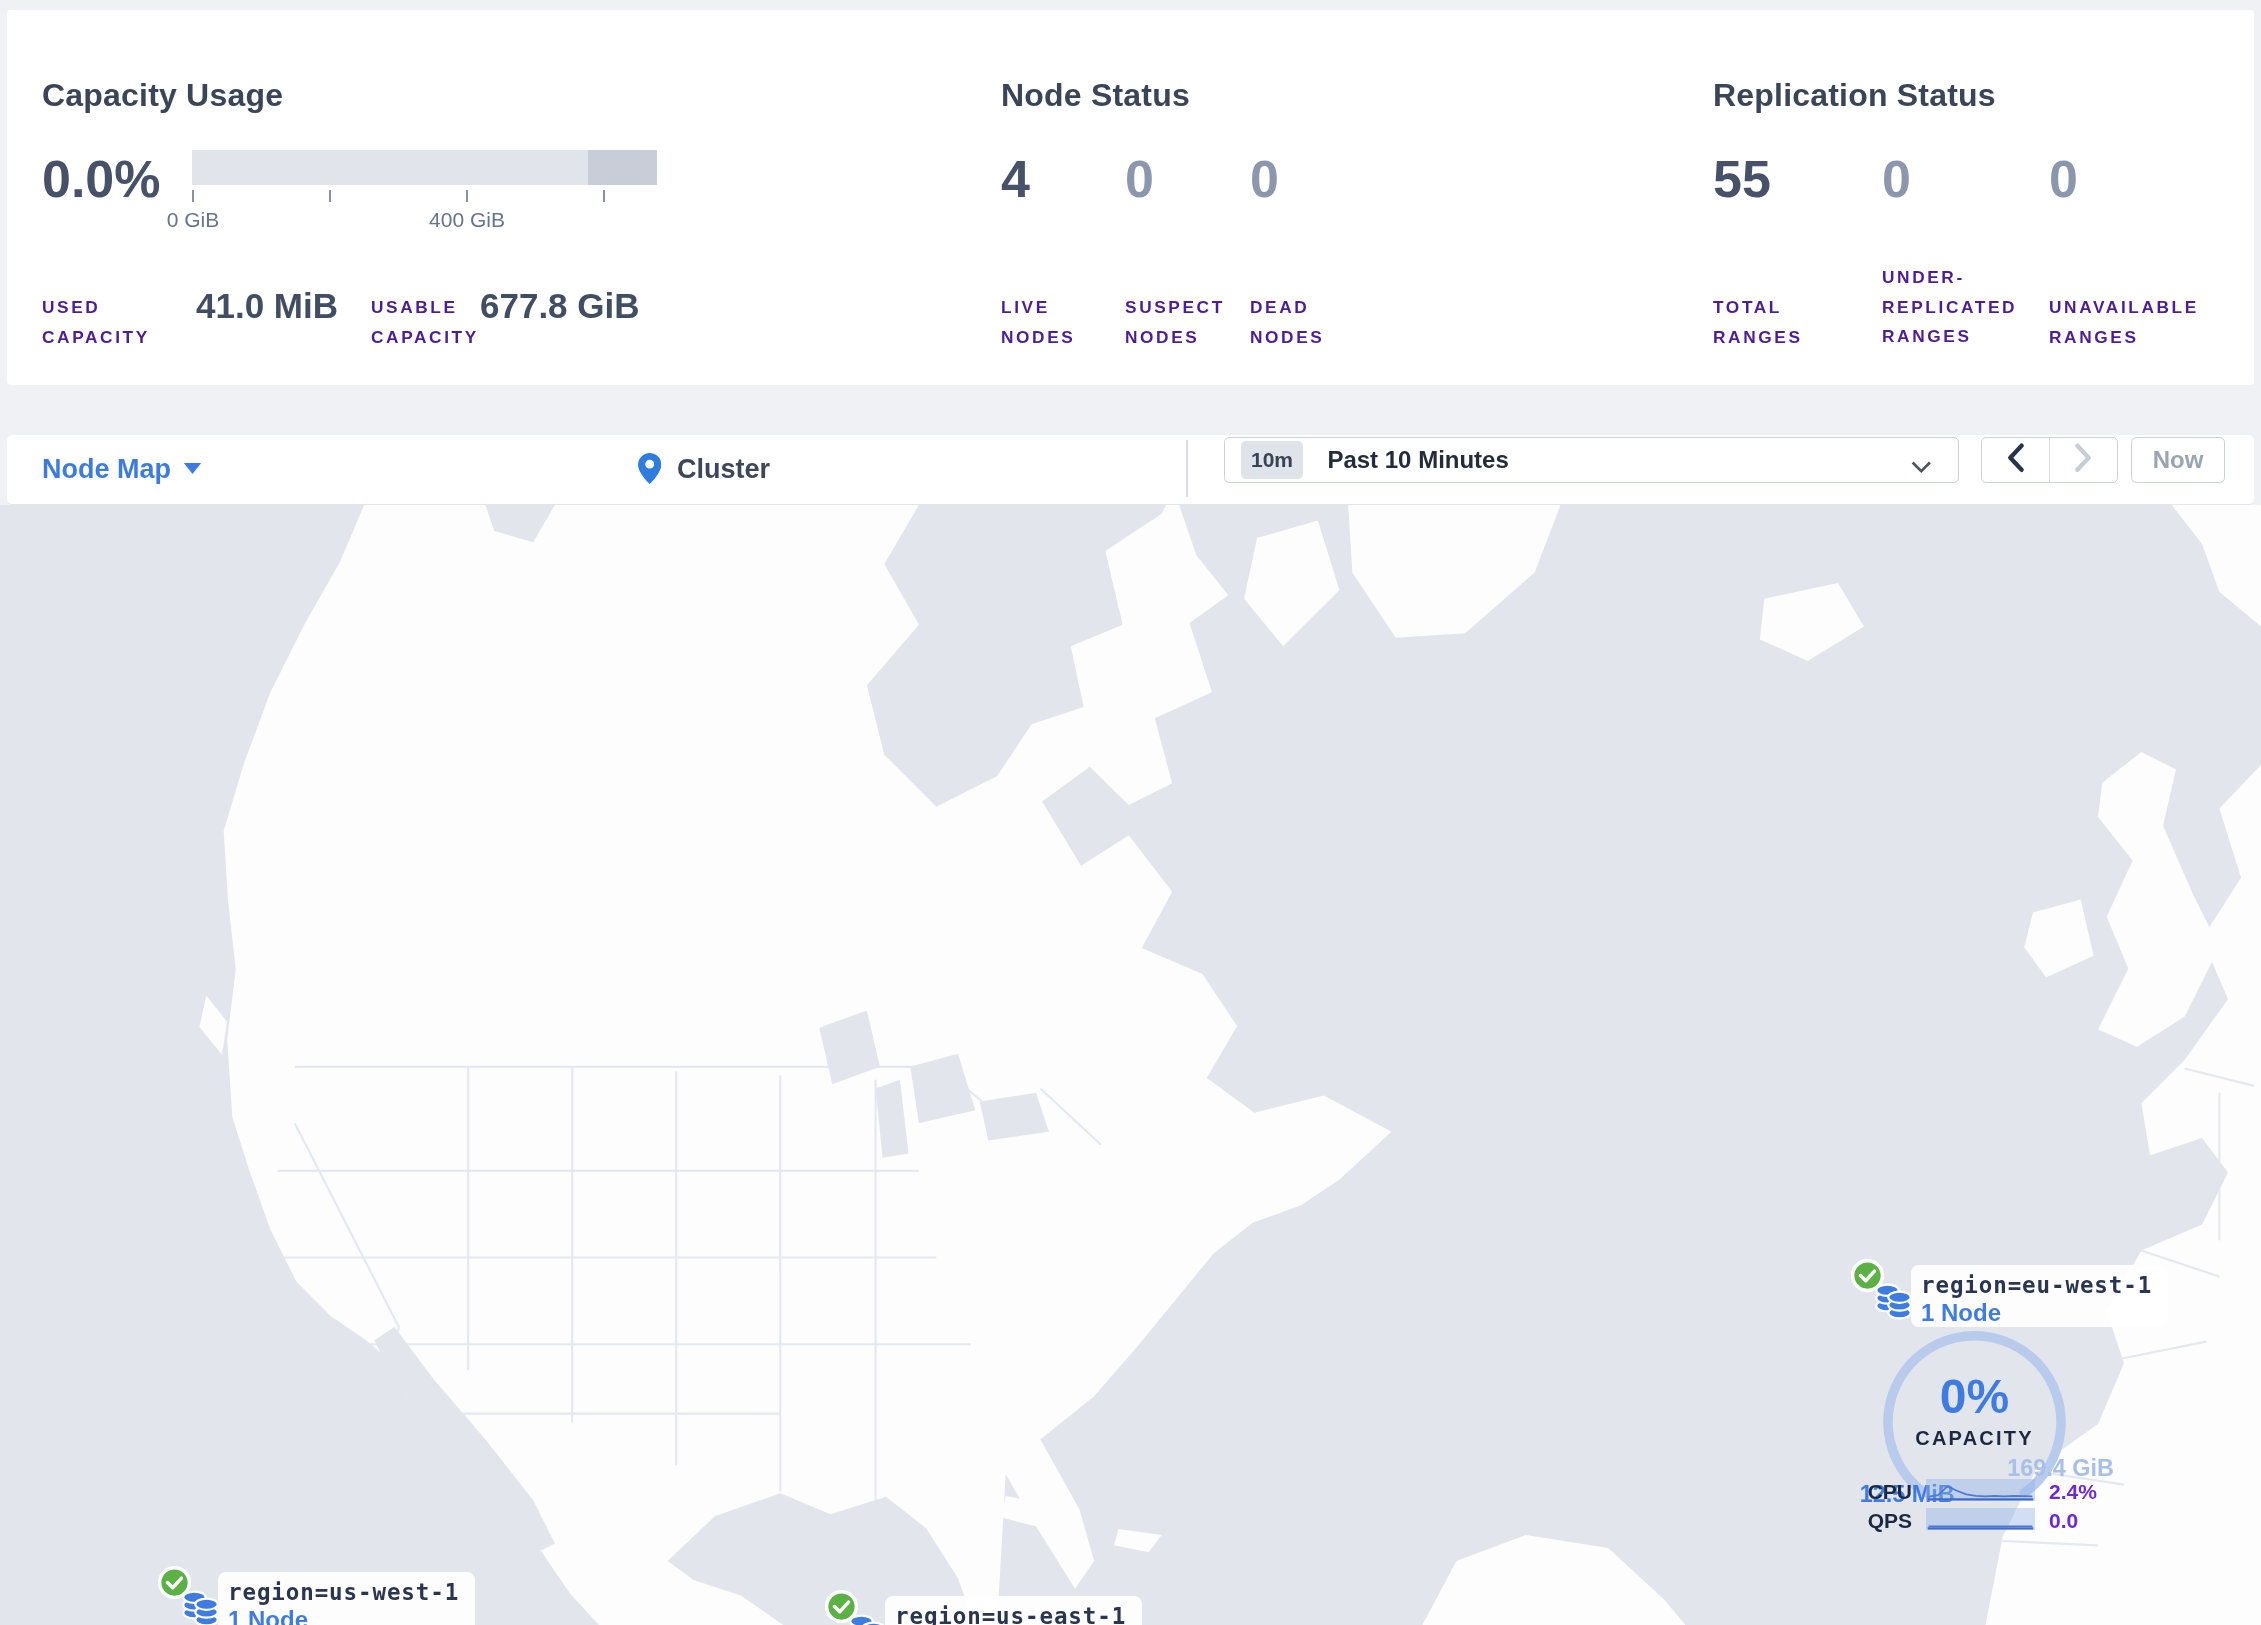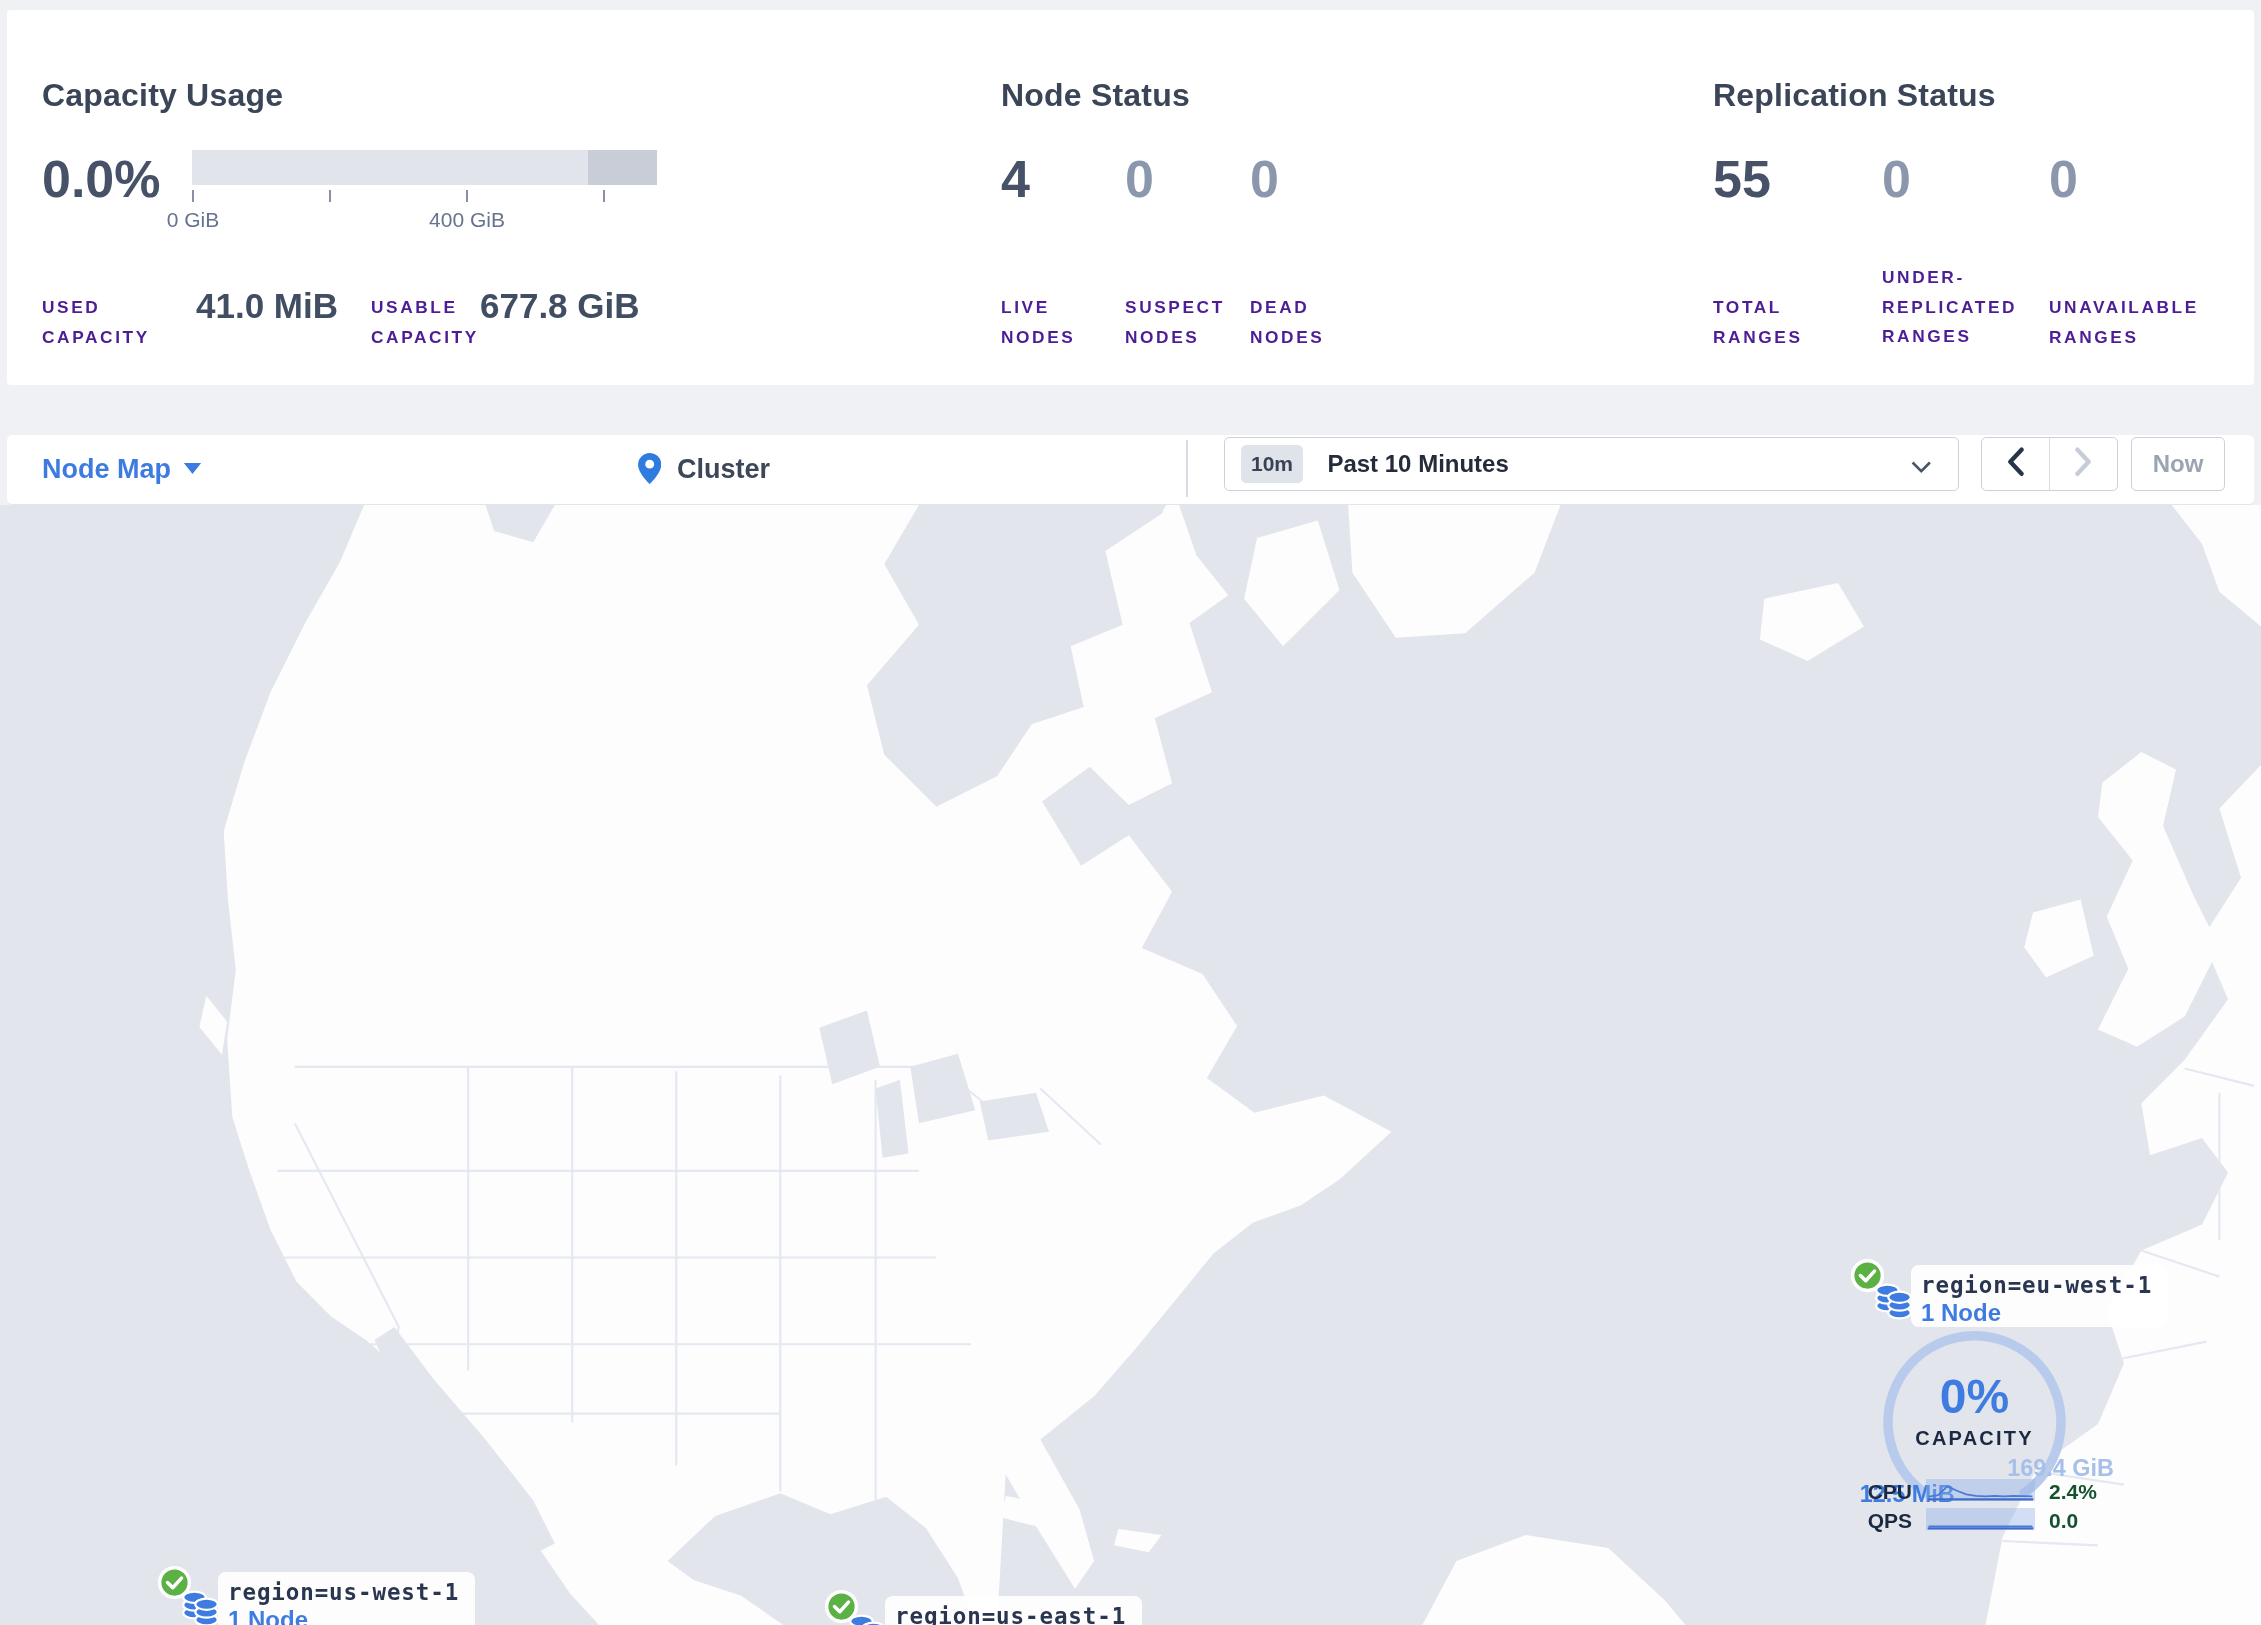--- a/index.html
+++ b/index.html
@@ -25,21 +25,21 @@
   #cap-bar .dark{position:absolute;right:0;top:0;width:69px;height:35px;background:#c9cdd7;}
   .tick{position:absolute;top:180px;width:1.7px;height:11.3px;background:#8791a5;}
   .ticklabel{position:absolute;top:198px;font-size:21px;color:#67748e;transform:translateX(-50%);white-space:nowrap;}
   
   #toolbar{left:7px;right:7px;top:435px;height:69px;border-radius:5.2px;border-bottom:1.7px solid #e2e5ea;}
   #view-dd{position:absolute;left:35px;top:0;height:69px;display:flex;align-items:center;gap:12px;cursor:pointer;}
   #view-dd .lbl{font-size:27px;font-weight:600;color:#3d7be0;}
   #breadcrumb{position:absolute;left:631px;top:0;height:69px;display:flex;align-items:center;gap:15.6px;}
   #breadcrumb .lbl{font-size:27px;font-weight:600;color:#3e4759;}
   #tb-divider{position:absolute;left:1179px;top:5.2px;height:57px;width:1.7px;background:#d9dde3;}
-  .tbox{position:absolute;top:1.7px;height:54px;background:#fff;border:1.7px solid #cbd0da;border-radius:5.2px;box-sizing:border-box;}
+  .tbox{position:absolute;top:1.7px;height:46px;background:#fff;border:1.7px solid #cbd0da;border-radius:5.2px;box-sizing:border-box;}
   #time-select{left:1217px;width:735px;display:flex;align-items:center;cursor:pointer;}
   #time-badge{margin-left:15.6px;background:#dfe3ea;border-radius:5.2px;padding:7px 10.4px;font-size:21px;font-weight:700;color:#3a4356;}
   #time-label{margin-left:24px;font-size:24px;font-weight:700;color:#242c3c;}
   #time-caret{position:absolute;right:26px;top:21px;}
   #nav-arrows{left:1974px;width:137px;display:flex;}
   #nav-arrows .cell{width:50%;height:100%;display:flex;align-items:center;justify-content:center;cursor:pointer;}
   #nav-arrows .cell.prev{border-right:1.7px solid #d9dde3;}
   #now-btn{left:2124px;width:94px;display:flex;align-items:center;justify-content:center;
            font-size:24px;font-weight:600;color:#9aa4b2;cursor:pointer;}
   
@@ -60,21 +60,21 @@
   .m-pct{position:absolute;left:0;top:120px;width:277px;text-align:center;font-size:48px;font-weight:700;color:#3e7ce1;}
   .m-caplabel{position:absolute;left:0;top:178px;width:277px;text-align:center;font-size:20px;font-weight:700;
               color:#1b2940;letter-spacing:2.2px;}
   .m-used{position:absolute;left:4.3px;top:206px;width:134px;text-align:center;font-size:23.4px;font-weight:700;color:#3e7ce1;white-space:nowrap;margin-top:26px;}
   .m-total{position:absolute;left:156px;top:206px;width:137px;text-align:center;font-size:23.4px;font-weight:700;color:#a7c0e9;white-space:nowrap;}
   .m-row{position:absolute;left:0;height:26px;width:295px;}
   .m-row.cpu{top:229px;}
   .m-row.qps{top:258px;}
   .m-rowlabel{position:absolute;left:0;top:1.7px;width:76px;text-align:right;font-size:21px;font-weight:700;color:#1b2940;}
   .m-spark{position:absolute;left:90px;top:0.9px;width:109px;height:22.5px;background:rgba(147,178,230,.42);}
-  .m-rowval{position:absolute;left:213px;top:1.7px;font-size:21px;font-weight:700;color:#14532d;white-space:nowrap;}
+  .m-rowval{position:absolute;left:213px;top:1.7px;font-size:21px;font-weight:700;color:#6d28d9;white-space:nowrap;}
 </style>
 </head>
 <body>
 
 <section class="panel" id="stats">
 
   <div>
     <h2 class="stat-title" style="left:35px">Capacity Usage</h2>
     <div class="bignum" style="left:35px">0.0%</div>
     <div id="cap-bar">

